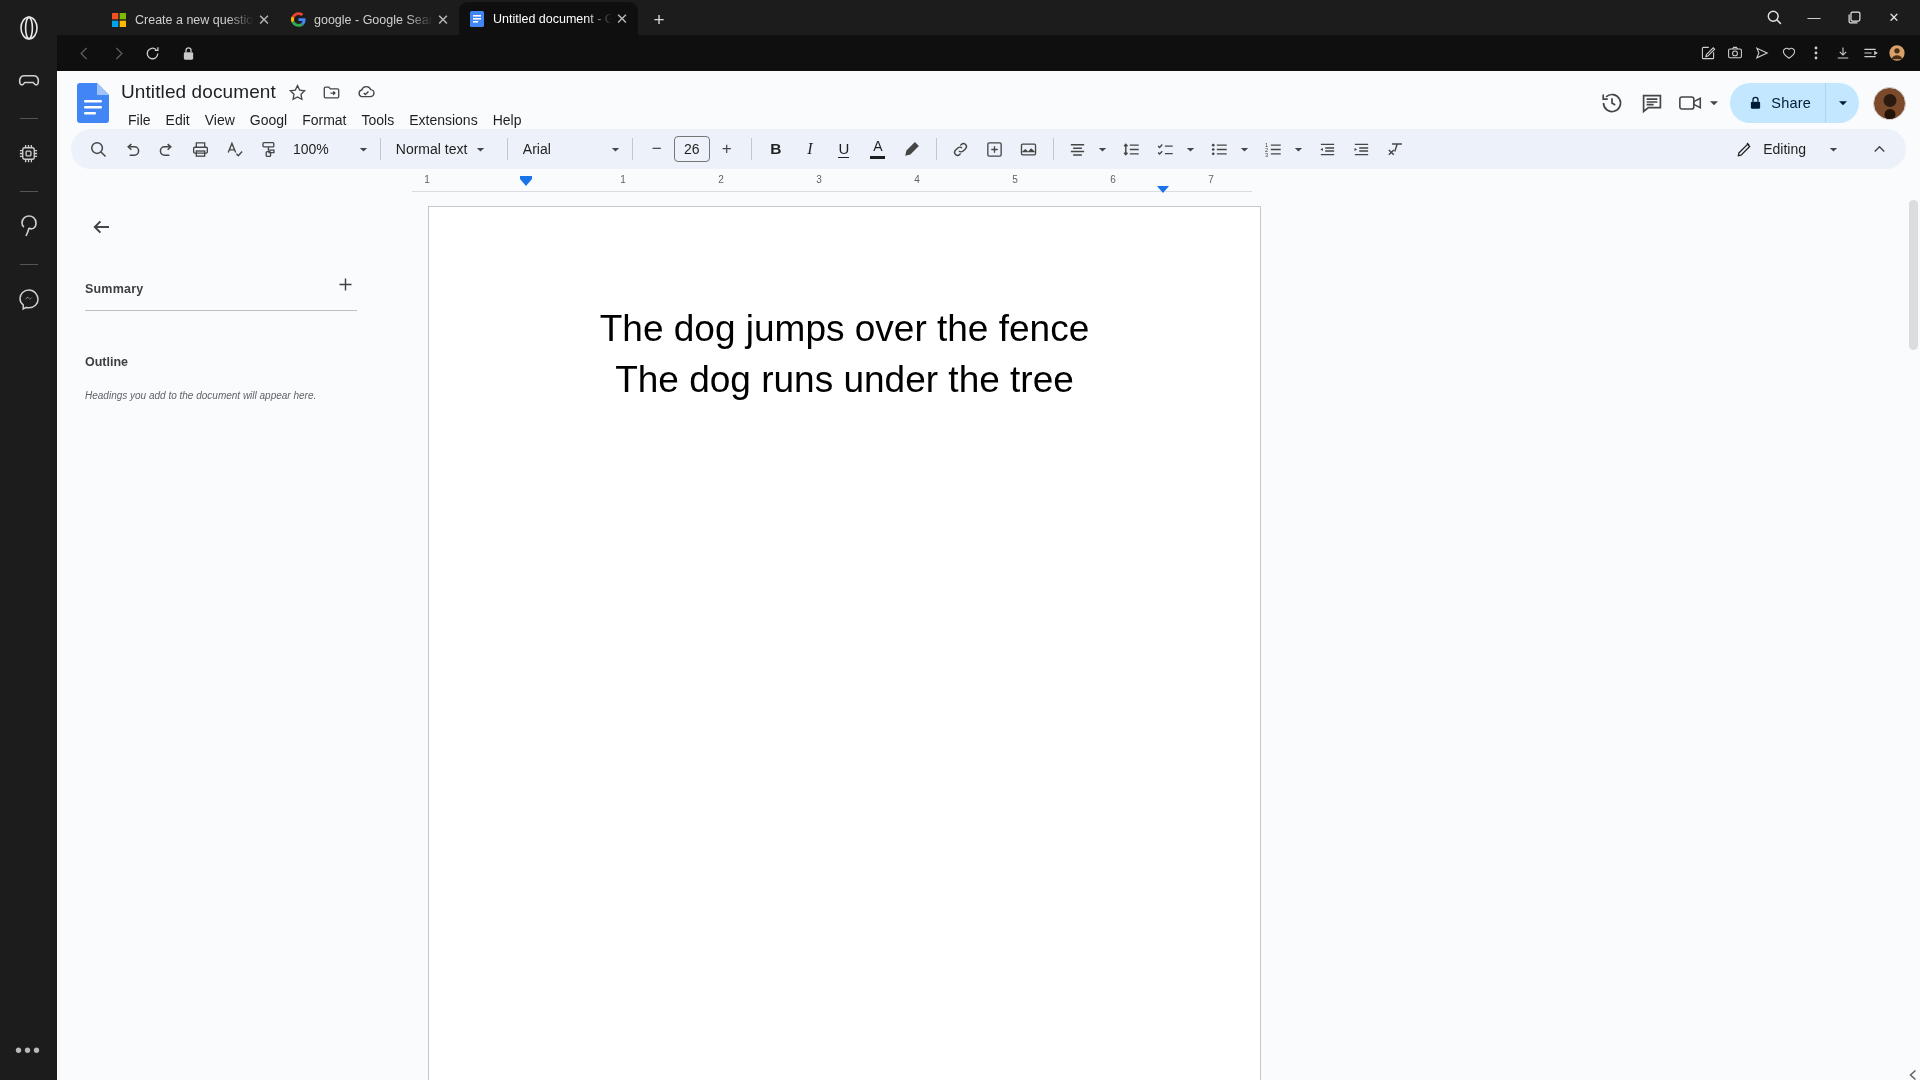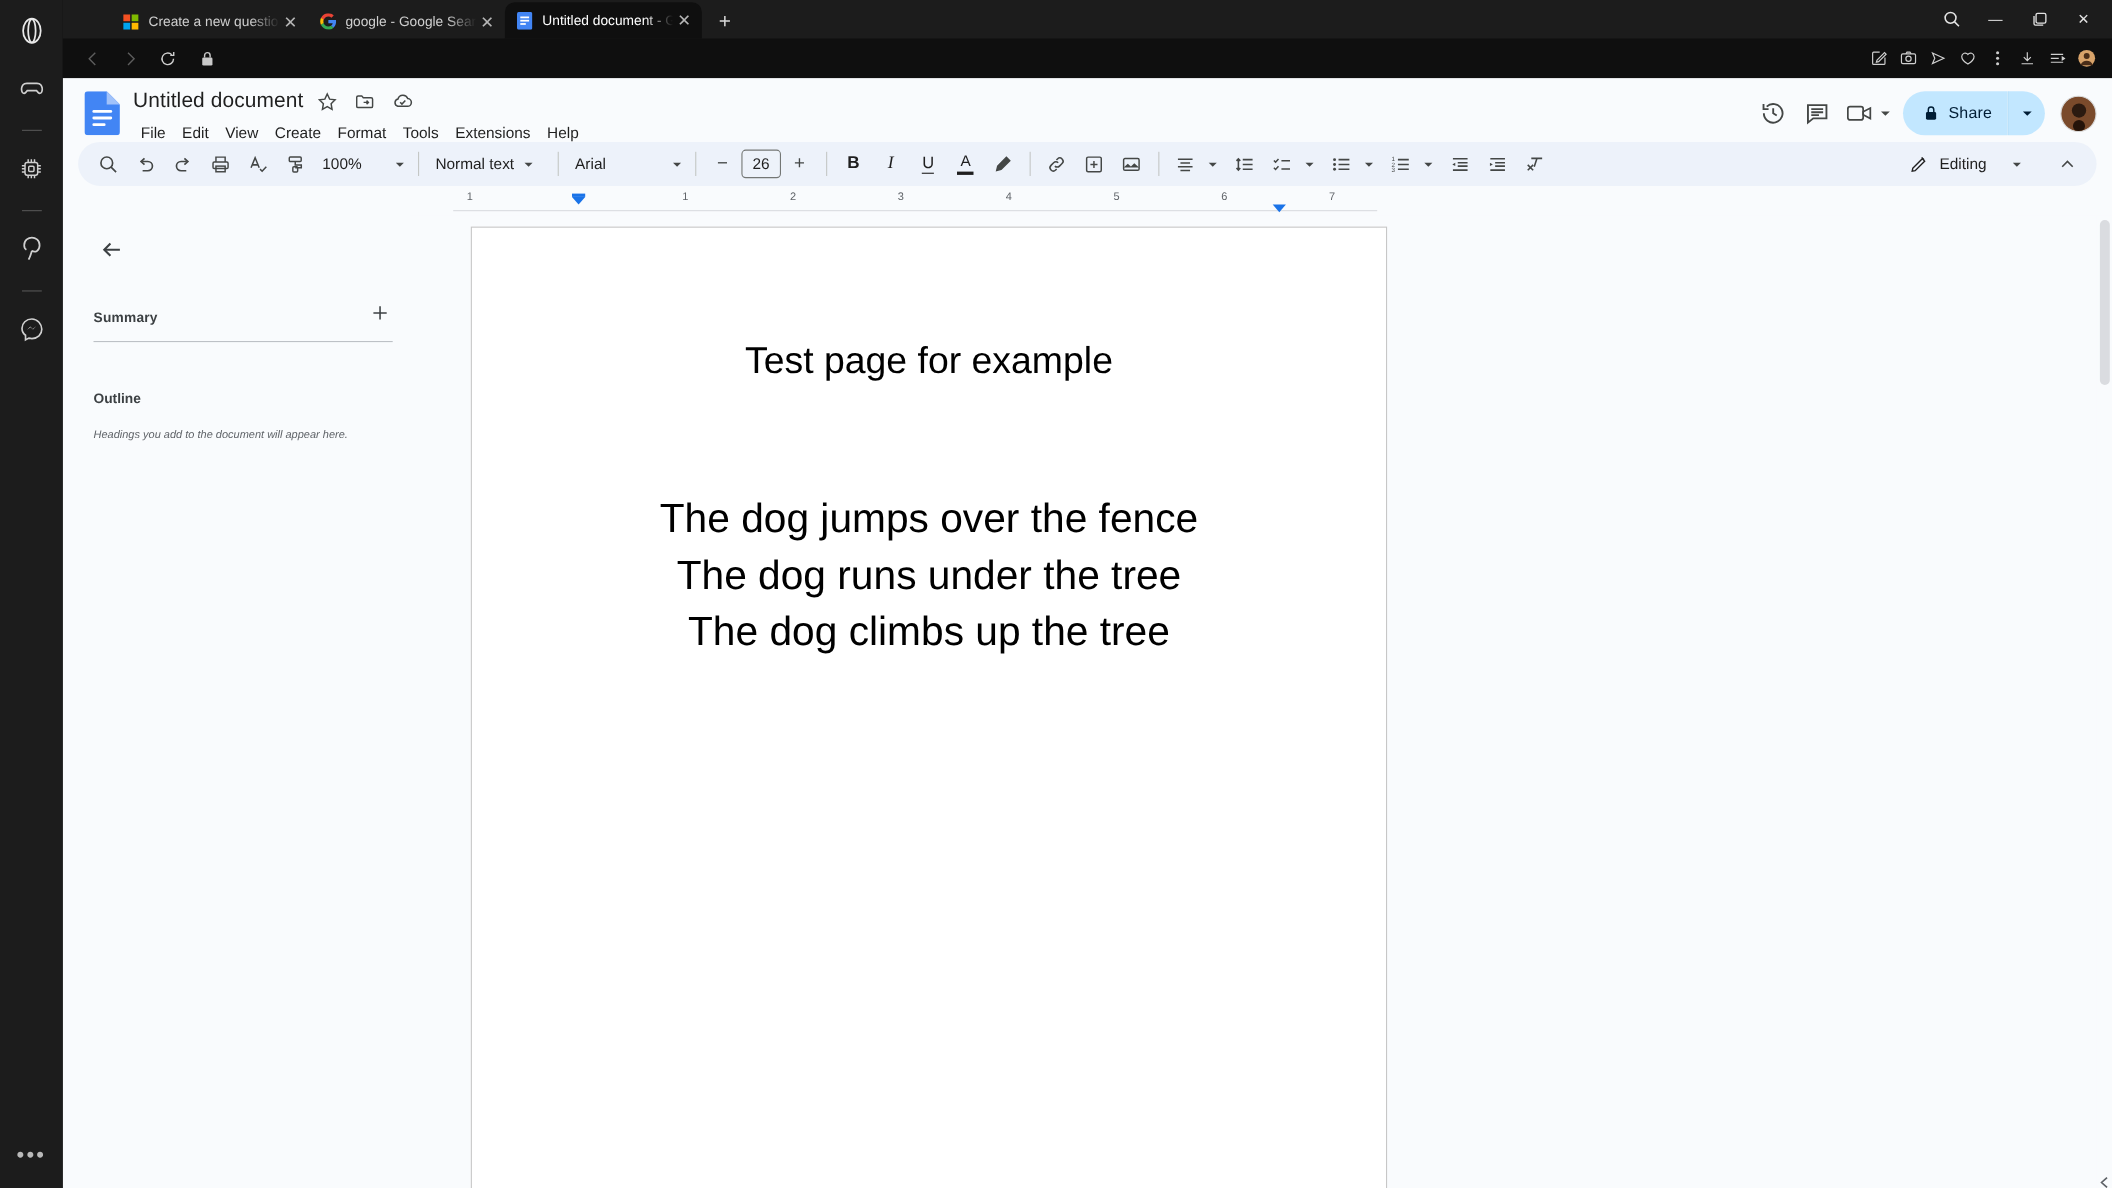--- a/index.html
+++ b/index.html
@@ -425,21 +425,21 @@
                 <path d="M5.6 14.6A3.4 3.4 0 0 1 5.8 8a4.7 4.7 0 0 1 8.9-.4 3.5 3.5 0 0 1-.5 7z"></path>
                 <path d="M7.8 11l1.6 1.6 3.1-3.2"></path>
               </svg>
           </span>
         </div>
 
         <div id="menubar">
           <span class="menu-item">File</span>
           <span class="menu-item">Edit</span>
           <span class="menu-item">View</span>
-          <span class="menu-item">Create</span>
+          <span class="menu-item">Googl</span>
           <span class="menu-item">Format</span>
           <span class="menu-item">Tools</span>
           <span class="menu-item">Extensions</span>
           <span class="menu-item">Help</span>
         </div>
       </div>
 
       <div id="header-right">
         <div class="hdr-icon-btn">
           <svg width="24" height="24" viewBox="0 0 24 24" fill="none" stroke="currentColor" stroke-width="1.7">
@@ -736,25 +736,23 @@
           </span>
         </div>
         <div id="summary-rule"></div>
 
         <div id="outline-label">Outline</div>
         <div id="outline-hint">Headings you add to the document will appear here.</div>
       </div>
 
       <div id="doc-scroll">
         <div id="page">
-          <div class="doc-line" id="doc-heading">Test page for example</div>
           <div id="doc-p1">
             <div class="doc-line">The dog jumps over the fence</div>
             <div class="doc-line">The dog runs under the tree</div>
-            <div class="doc-line">The dog climbs up the tree</div>
           </div>
         </div>
       </div>
 
       <div id="scroll-track">
         <div id="scroll-thumb"></div>
         <div id="scroll-up">
           <svg width="14" height="14" viewBox="0 0 14 14" fill="none" stroke="currentColor" stroke-width="1.5">
               <path d="M9.5 2.5L4.5 7l5 4.5"></path>
             </svg>

